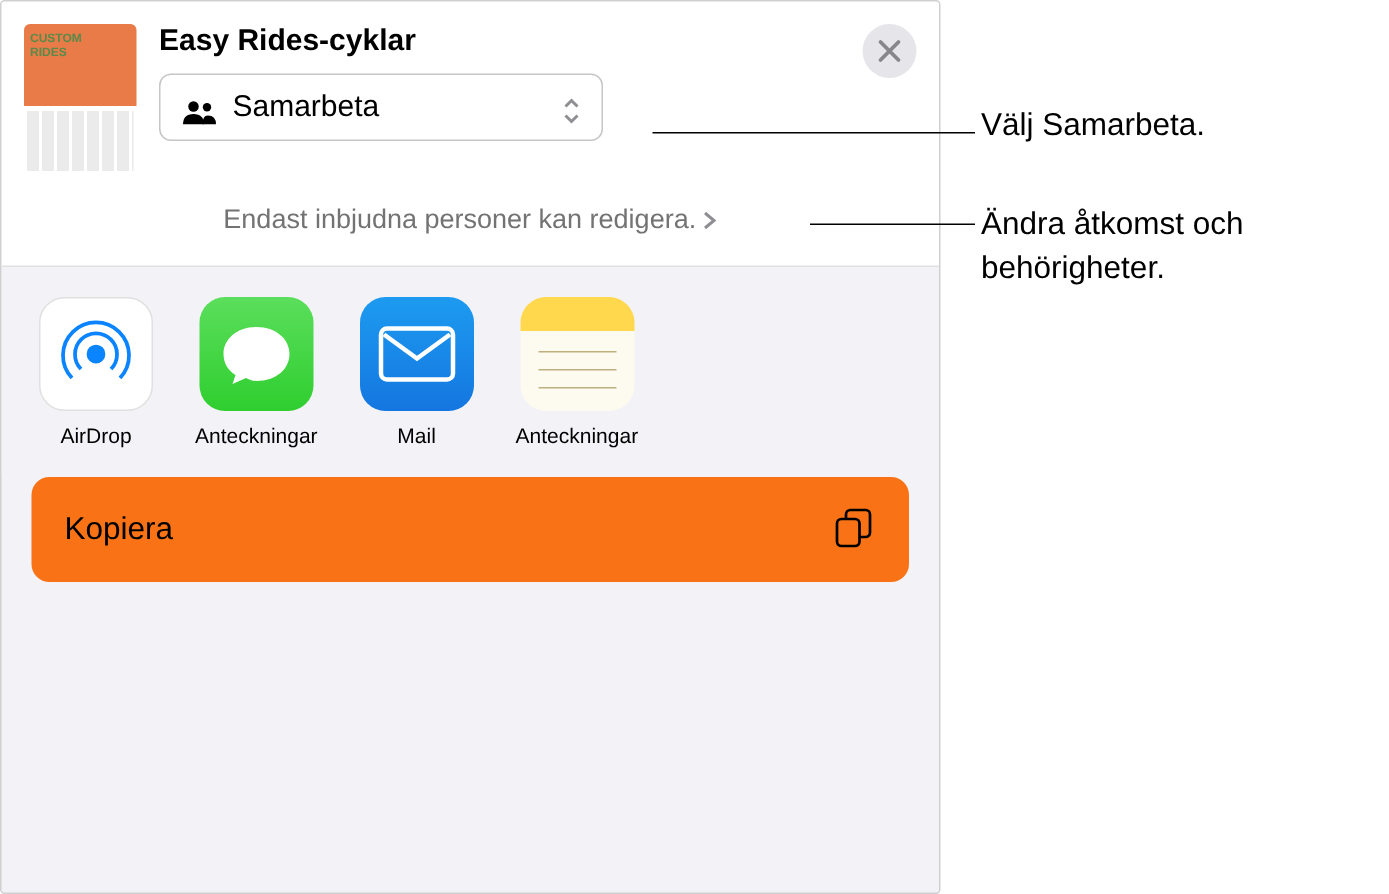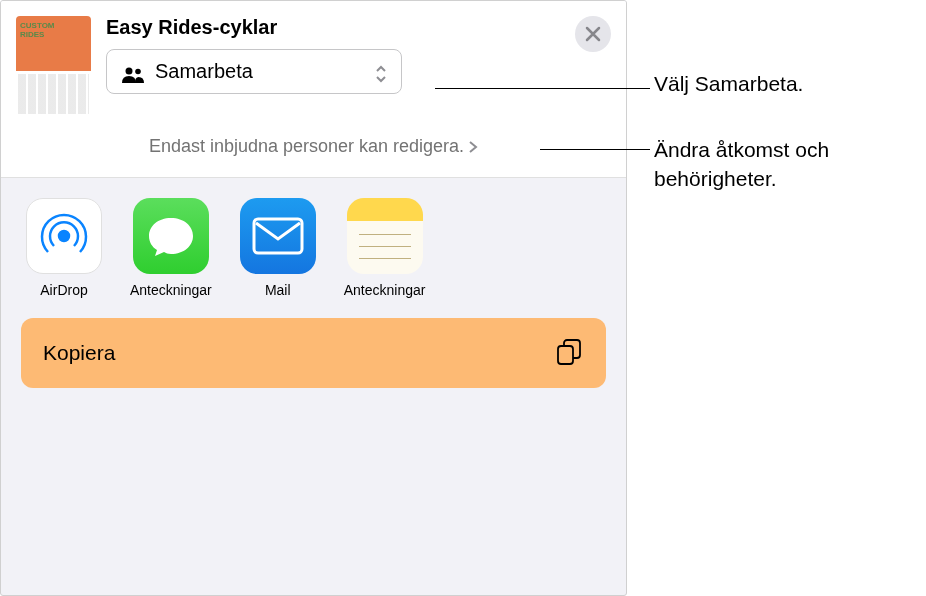--- a/index.html
+++ b/index.html
@@ -177,21 +177,21 @@
     }
     .more-icon {
       background: #e5e5ea;
       width: 40px;
       border-radius: 17px 0 0 17px;
     }
     .actions-container {
       padding: 0 20px;
     }
     .action-item {
-      background: #fdba74;
+      background: #f97316;
       border-radius: 12px;
       padding: 20px 22px;
       display: flex;
       align-items: center;
       justify-content: space-between;
       margin-bottom: 14px;
     }
     .action-label {
       font-size: 21px;
       color: #000;

